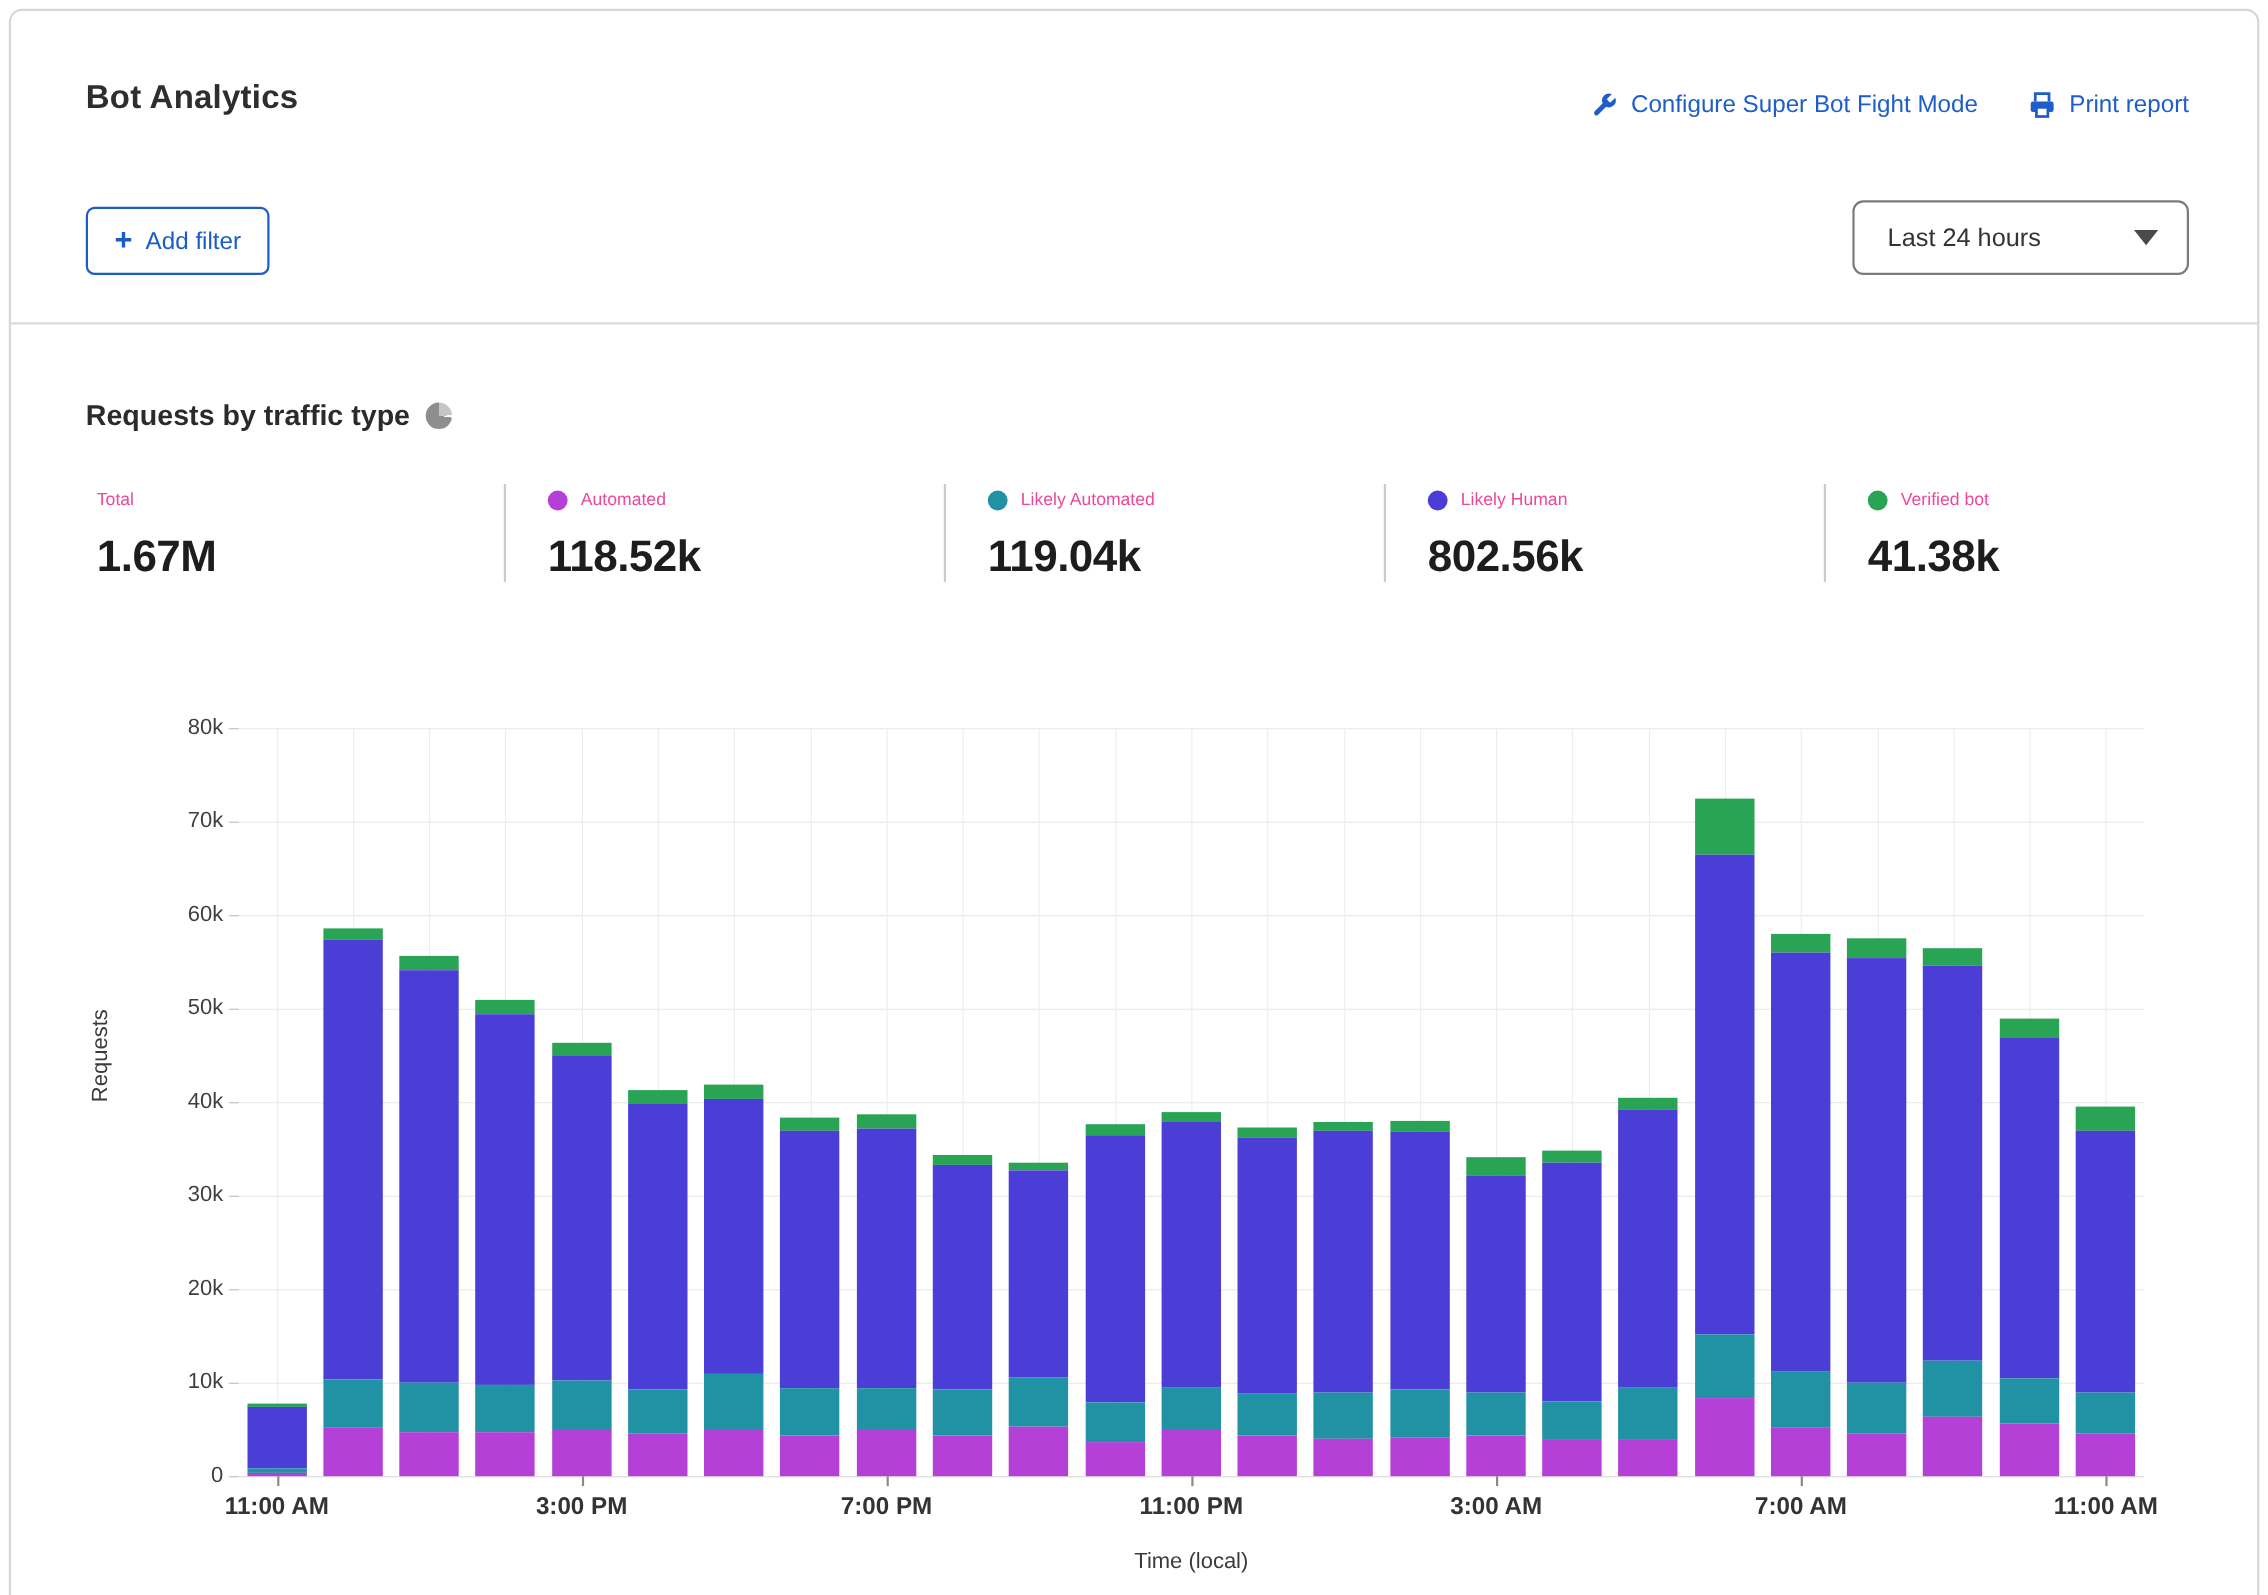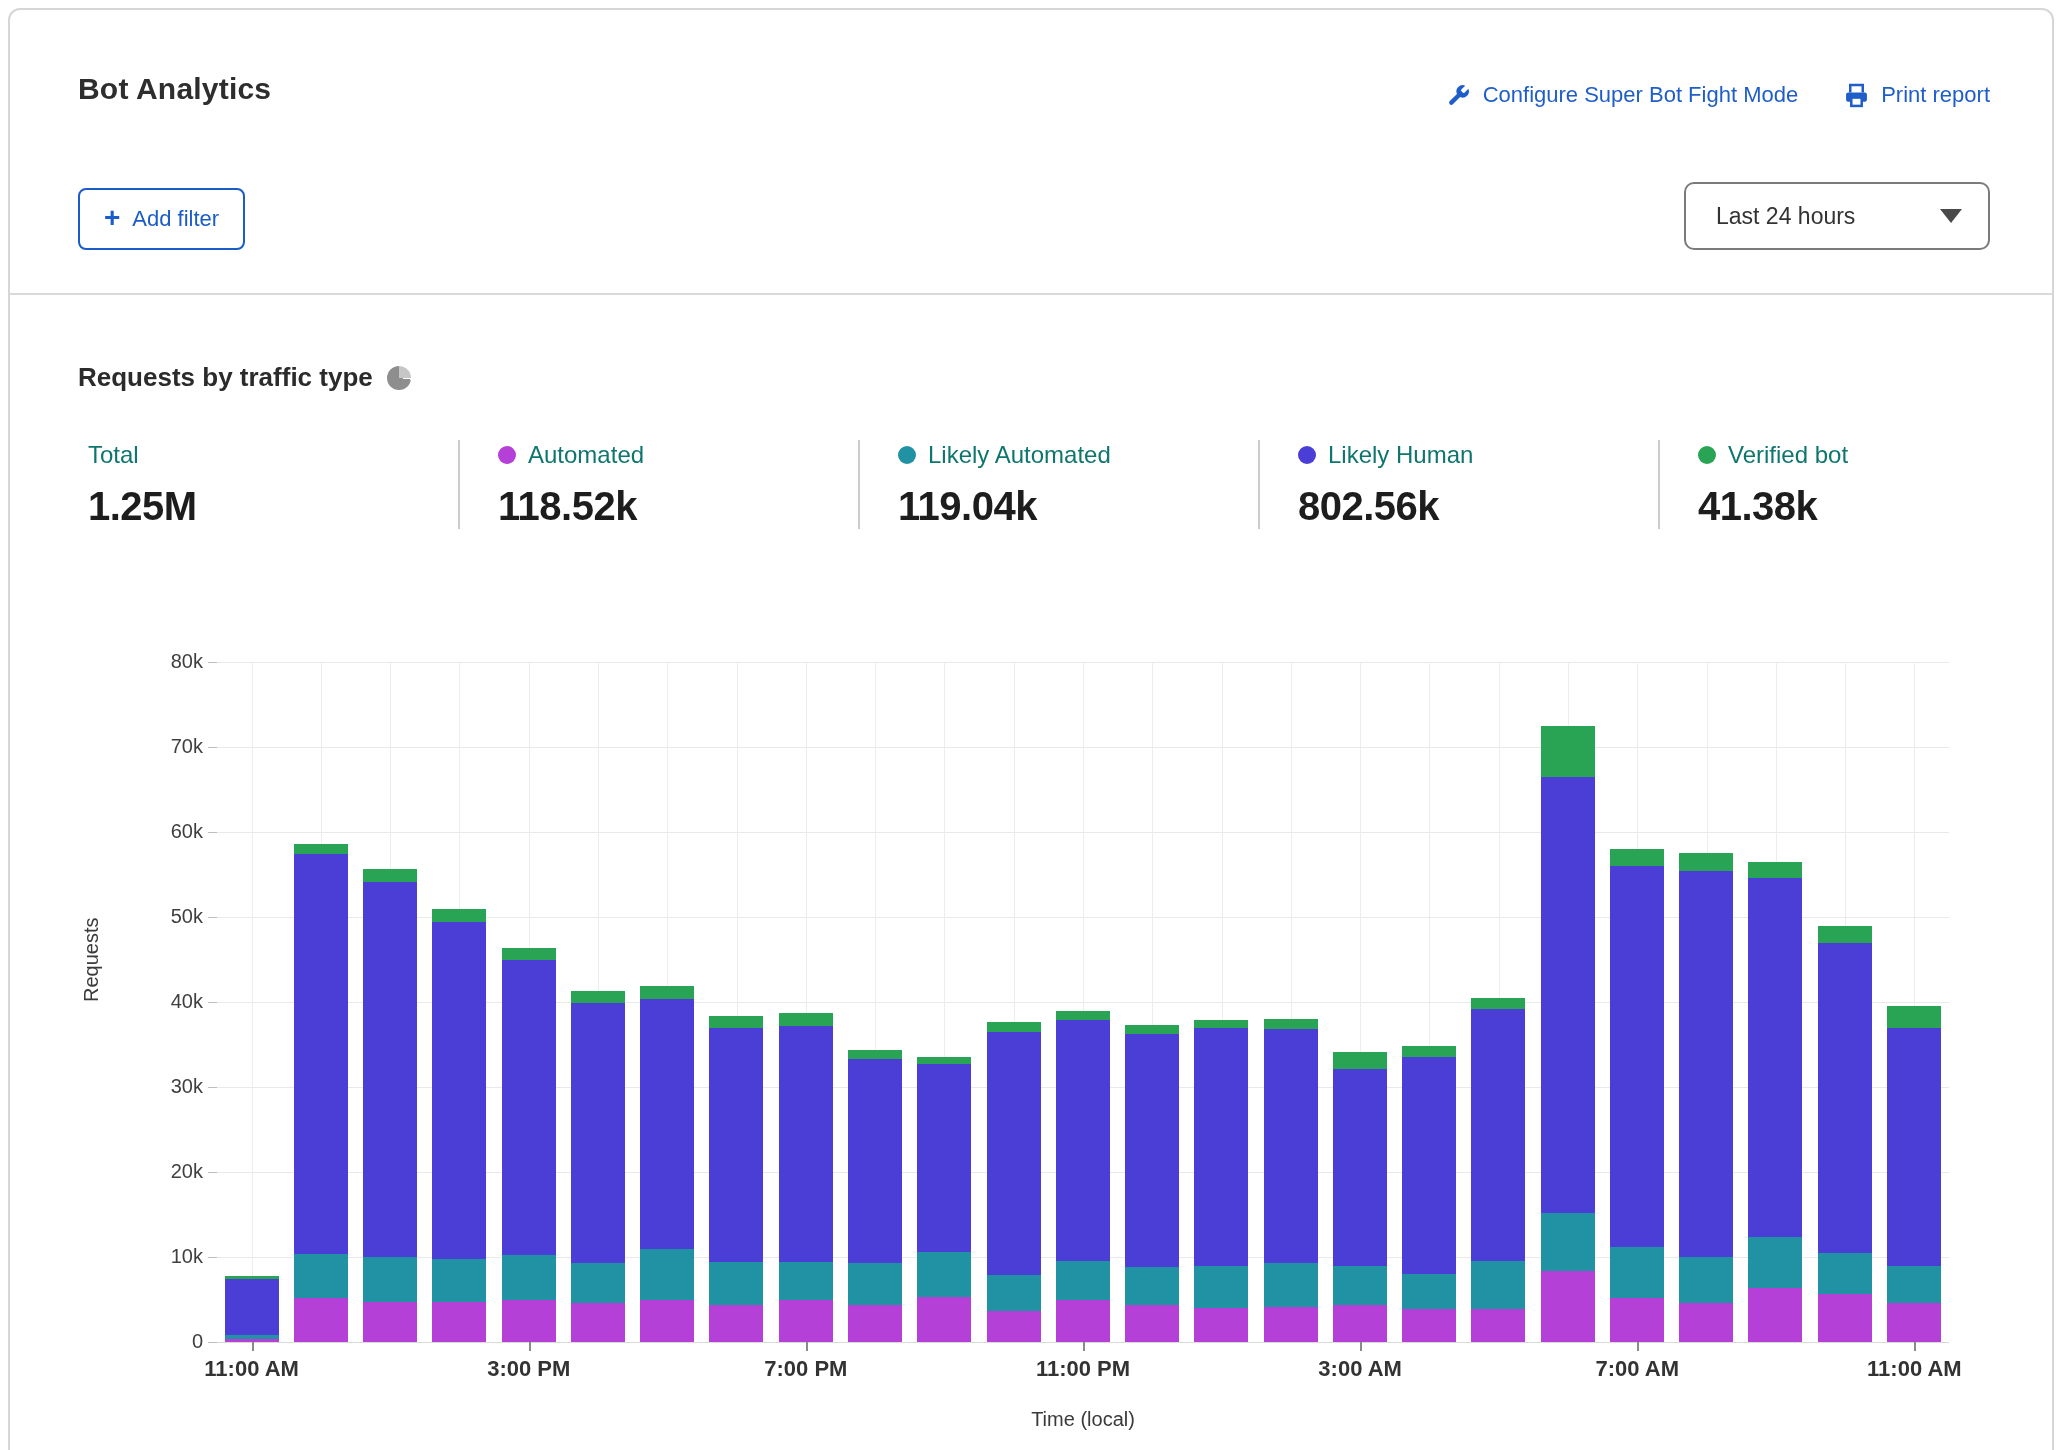--- a/index.html
+++ b/index.html
@@ -37,22 +37,22 @@
   .section-heading { position:absolute; left:68px; top:352px; display:flex;
     align-items:center; gap:14px; }
   .section-heading .txt { font-size:26px; font-weight:bold; color:#2b2b2b; }
   .pie-icon { width:24px; height:24px; border-radius:50%;
     background:conic-gradient(from 0deg, #c6c6c6 0 88deg, #fff 88deg 98deg, #8e8e8e 98deg 360deg); }
 
   
   .stats-row { position:absolute; left:68px; top:430px; display:flex; }
   .stat { width:400px; padding-left:38px; border-left:2px solid #ccc; }
   .stat.first { width:380px; padding-left:10px; border-left:none; }
-  .stat .lbl { display:flex; align-items:center; gap:12px; font-size:24px;
-    color:#0f766e; height:30px; }
+  .stat .lbl { display:flex; align-items:center; gap:12px; font-size:16px;
+    color:#ec4899; height:30px; }
   .dot { width:18px; height:18px; border-radius:50%; flex:0 0 auto; }
   .stat .val { margin-top:14px; font-size:40px; font-weight:bold; color:#1d1d1d;
     letter-spacing:-0.5px; }
 
   
   .chart { position:absolute; left:0; top:640px; width:2046px; height:800px; }
   .plot { position:absolute; left:207px; top:12px; width:1732px; height:680px; }
   .gridline-h { position:absolute; left:0; width:100%; height:1px; background:#e9e9e9; }
   .gridline-v { position:absolute; top:0; width:1px; height:100%; background:#ededed; }
   .baseline { position:absolute; left:0; bottom:0; width:100%; height:1px; background:#d9d9d9; }
@@ -116,21 +116,21 @@
   <div class="section-heading">
     <span class="txt">Requests by traffic type</span>
     <span class="pie-icon"></span>
   </div>
 
   <div class="stats-row">
     <div class="stat first">
       <div class="lbl">
           <span>Total</span>
         </div>
-      <div class="val">1.25M</div>
+      <div class="val">1.67M</div>
     </div>
     <div class="stat">
       <div class="lbl">
           <span class="dot" style="background: rgb(180, 64, 216);"></span>
           <span>Automated</span>
         </div>
       <div class="val">118.52k</div>
     </div>
     <div class="stat">
       <div class="lbl">

